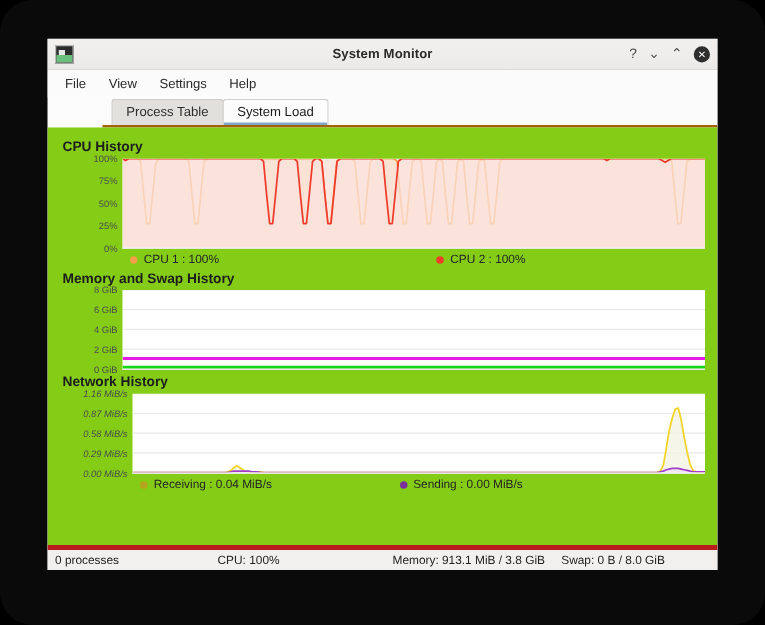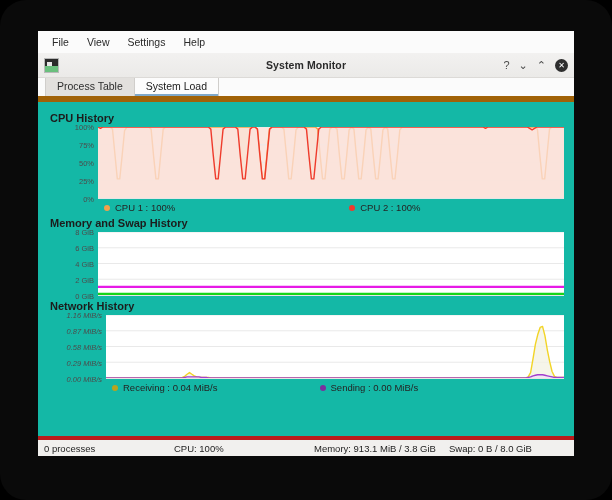--- a/index.html
+++ b/index.html
@@ -78,41 +78,42 @@
     font-size: 10.5px; color: #2a2a2a;
     padding: 2px 8px; border-radius: 3px; cursor: pointer;
   }
 
   
   #tabbar {
     height: 24px; min-height: 24px;
     background: #fbfbfb;
     display: flex; align-items: flex-end;
     padding-left: 7px;
-    border-bottom: 6px solid #a16207;
+    border-bottom: 2px solid #a16207;
+    margin-left: 44px;
   }
   .tab {
     font-size: 10.5px; color: #2d2d2d;
     padding: 4px 11px 4px 11px;
     background: #e2e0dd;
     border: 1px solid #d0cecb; border-bottom: none;
     border-radius: 3px 3px 0 0;
     cursor: pointer; height: 21px;
     display: flex; align-items: center;
   }
   .tab.active {
     background: #fcfcfc; color: #1a1a1a;
     border-color: #d0cecb;
     box-shadow: inset 0 -2px 0 #7fa8c9;
     margin-left: -1px;
   }
 
   
   #content {
-    flex: 1; background: #14b8a6;
+    flex: 1; background: #84cc16;
     padding: 6px 10px 0 10px;
     overflow: hidden;
   }
   .section { margin-bottom: 4px; }
   .section-title {
     font-size: 11px; font-weight: bold; color: #1c1c1c;
     margin: 4px 0 3px 2px;
   }
   .chart-row { display: flex; align-items: stretch; }
   .axis {
@@ -153,37 +154,37 @@
   }
   #statusbar .s-proc { width: 130px; }
   #statusbar .s-cpu  { width: 140px; }
   #statusbar .s-mem  { width: 135px; }
 </style>
 </head>
 <body>
 
 <div id="desktop">
   <div id="window">
-
-    <div id="menubar">
-      <div class="menu-item">File</div>
-      <div class="menu-item">View</div>
-      <div class="menu-item">Settings</div>
-      <div class="menu-item">Help</div>
-    </div>
 
     <div id="titlebar">
       <div id="app-icon"></div>
       <div id="window-title">System Monitor</div>
       <div id="win-controls">
         <span class="wc">?</span>
         <span class="wc">⌄</span>
         <span class="wc">⌃</span>
         <span id="btn-close">✕</span>
       </div>
+    </div>
+
+    <div id="menubar">
+      <div class="menu-item">File</div>
+      <div class="menu-item">View</div>
+      <div class="menu-item">Settings</div>
+      <div class="menu-item">Help</div>
     </div>
 
     <div id="tabbar">
       <div class="tab">Process Table</div>
       <div class="tab active">System Load</div>
     </div>
 
     <div id="content">
 
       <div class="section">

